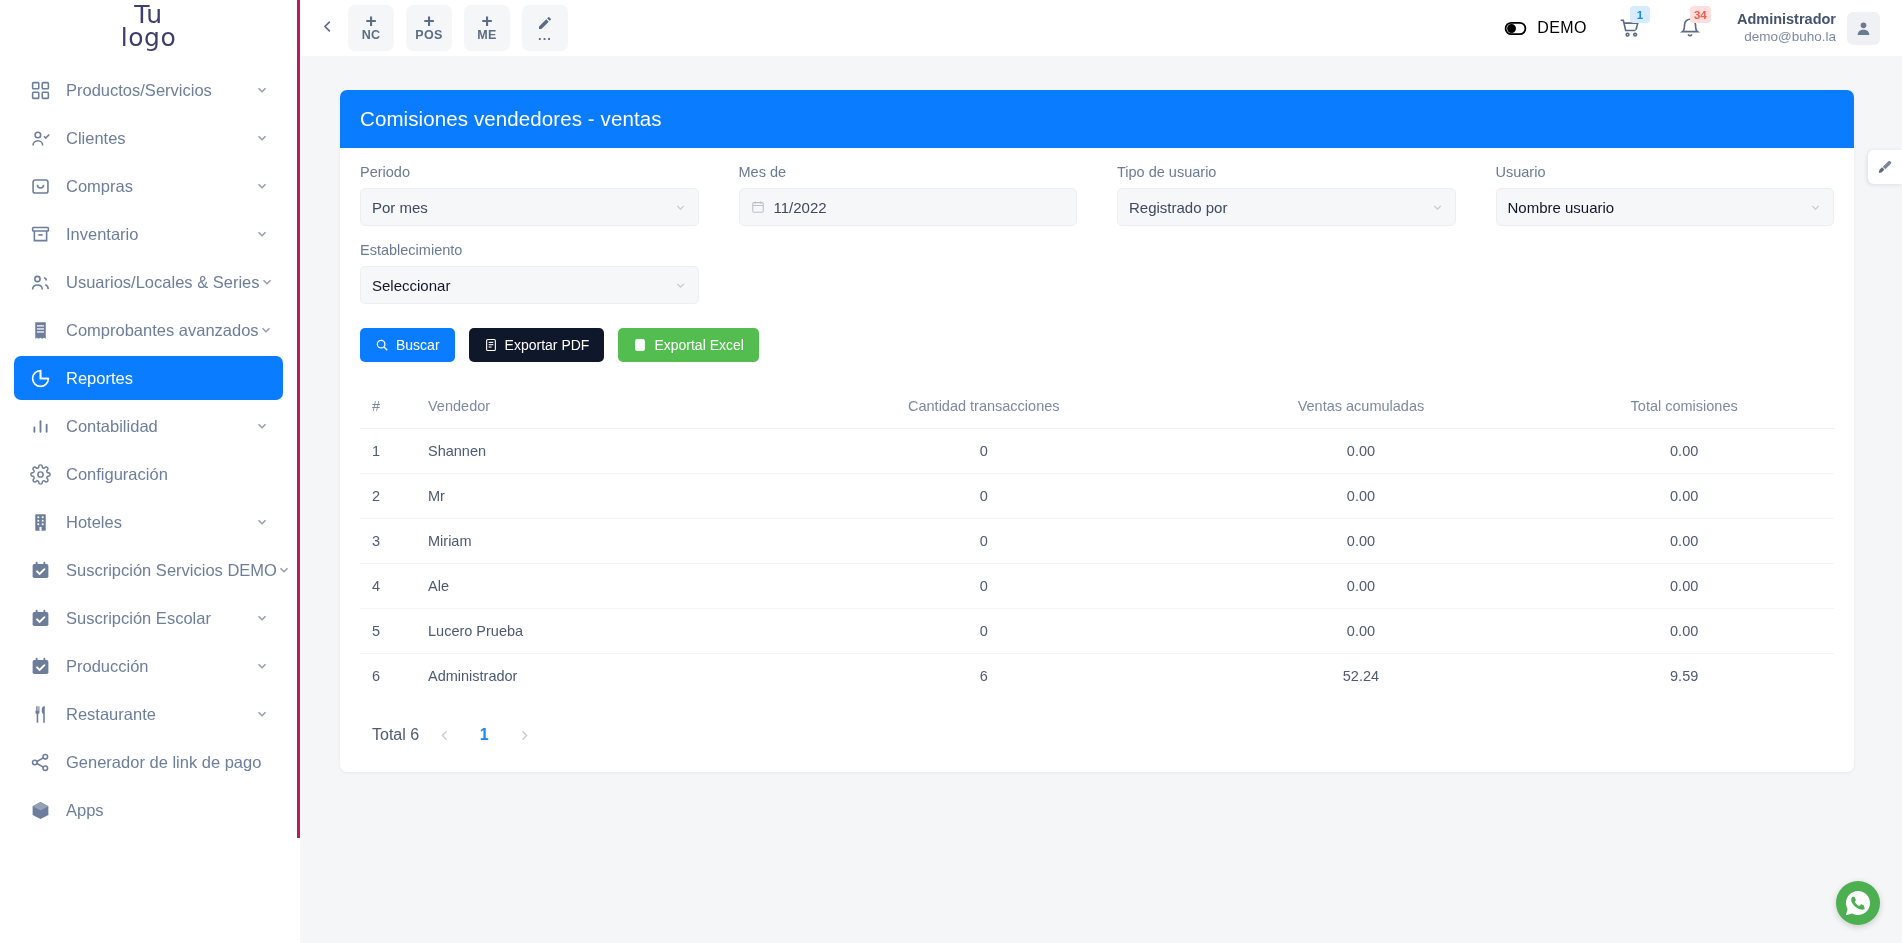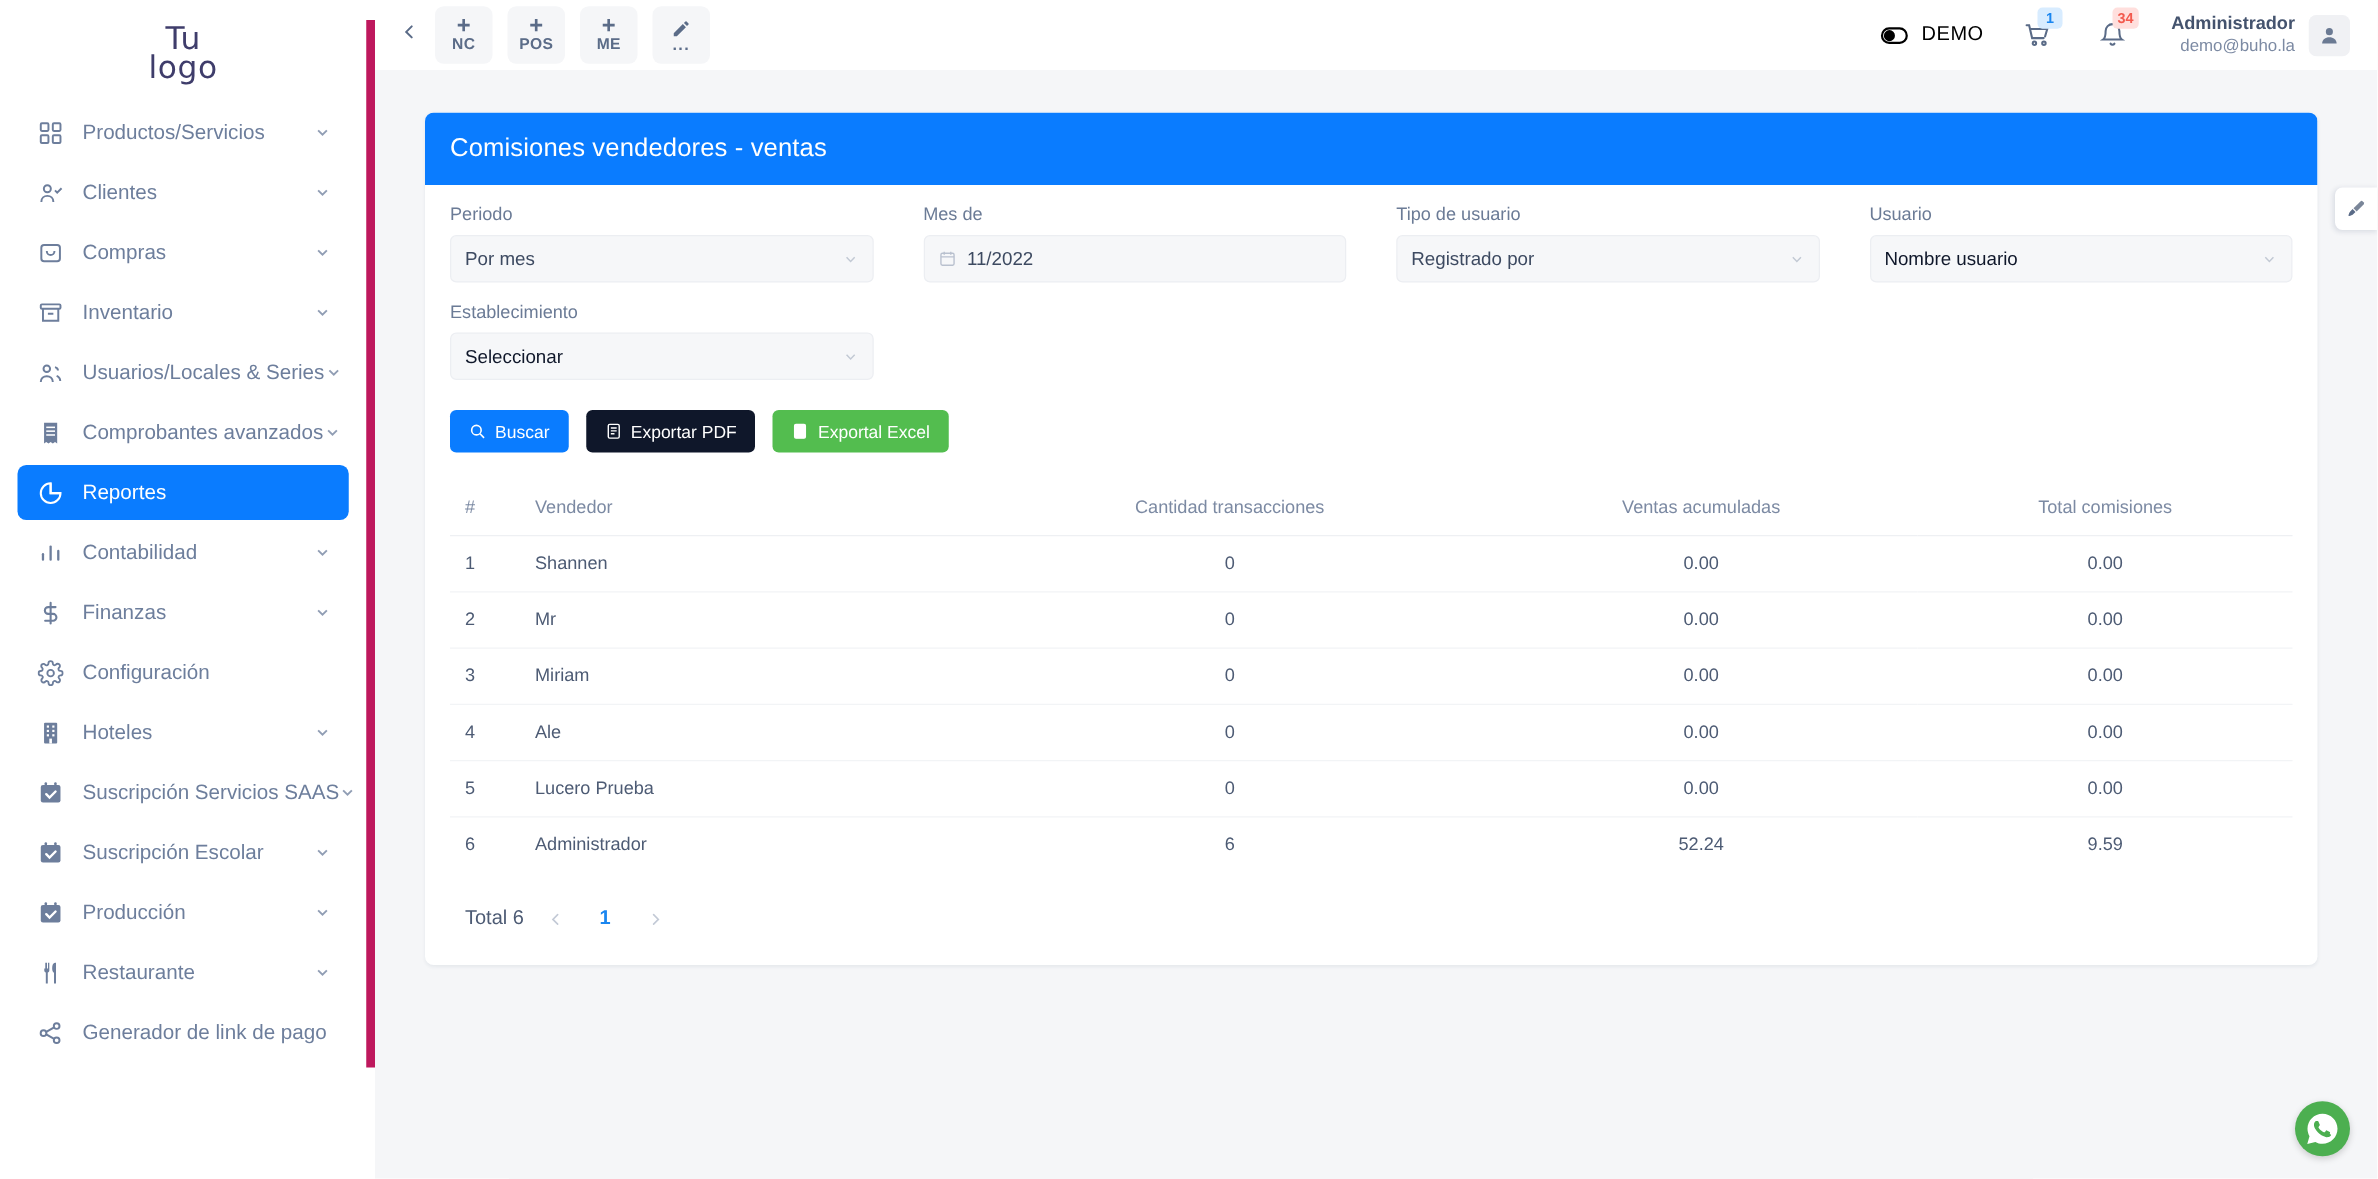--- a/index.html
+++ b/index.html
@@ -11,25 +11,24 @@
     background: #ffffff;
     color: #5a6b87;
   }
   .app { display: flex; width: 1902px; height: 943px; position: relative; }
 
   
   .sidebar {
     width: 300px;
     height: 838px;
     background: #ffffff;
-    border-right: 7px solid #be185d;
+    border-right: 3px solid #be185d;
     flex: 0 0 300px;
     overflow: hidden;
     position: relative;
-    margin-top: 16px;
   }
   .logo-wrap {
     height: 56px;
     display: flex;
     align-items: center;
     justify-content: center;
   }
   .logo {
     font-family: "DejaVu Sans", sans-serif;
     font-size: 25px;
@@ -439,34 +438,20 @@
             </svg>
           </span>
         <span class="lbl">Contabilidad</span>
         <span class="chev">
             <svg viewBox="0 0 24 24" fill="none" stroke="currentColor" stroke-width="2.6">
               <polyline points="6 9 12 15 18 9"></polyline>
             </svg>
           </span>
       </div>
 
-      <div class="nav-item">
-        <span class="ic">
-            <svg viewBox="0 0 24 24" fill="none" stroke="currentColor" stroke-width="1.9" stroke-linecap="round">
-              <line x1="12" y1="2.5" x2="12" y2="21.5"></line>
-              <path d="M16.5 6.5H9.8a3.1 3.1 0 0 0 0 6.2h4.4a3.1 3.1 0 0 1 0 6.2H7"></path>
-            </svg>
-          </span>
-        <span class="lbl">Finanzas</span>
-        <span class="chev">
-            <svg viewBox="0 0 24 24" fill="none" stroke="currentColor" stroke-width="2.6">
-              <polyline points="6 9 12 15 18 9"></polyline>
-            </svg>
-          </span>
-      </div>
 
       <div class="nav-item">
         <span class="ic">
             <svg viewBox="0 0 24 24" fill="none" stroke="currentColor" stroke-width="1.7">
               <circle cx="12" cy="12" r="3"></circle>
               <path d="M19.4 15a1.6 1.6 0 0 0 .3 1.8l.1.1a2 2 0 1 1-2.8 2.8l-.1-.1a1.6 1.6 0 0 0-1.8-.3 1.6 1.6 0 0 0-1 1.5V21a2 2 0 0 1-4 0v-.1A1.6 1.6 0 0 0 9 19.4a1.6 1.6 0 0 0-1.8.3l-.1.1a2 2 0 1 1-2.8-2.8l.1-.1a1.6 1.6 0 0 0 .3-1.8 1.6 1.6 0 0 0-1.5-1H3a2 2 0 0 1 0-4h.1A1.6 1.6 0 0 0 4.6 9a1.6 1.6 0 0 0-.3-1.8l-.1-.1a2 2 0 1 1 2.8-2.8l.1.1a1.6 1.6 0 0 0 1.8.3H9a1.6 1.6 0 0 0 1-1.5V3a2 2 0 0 1 4 0v.1a1.6 1.6 0 0 0 1 1.5 1.6 1.6 0 0 0 1.8-.3l.1-.1a2 2 0 1 1 2.8 2.8l-.1.1a1.6 1.6 0 0 0-.3 1.8V9a1.6 1.6 0 0 0 1.5 1H21a2 2 0 0 1 0 4h-.1a1.6 1.6 0 0 0-1.5 1z"></path>
             </svg>
           </span>
         <span class="lbl">Configuración</span>
       </div>
@@ -494,21 +479,21 @@
 
       <div class="nav-item">
         <span class="ic">
             <svg viewBox="0 0 24 24" fill="currentColor">
               <rect x="3" y="4.5" width="18" height="16" rx="2"></rect>
               <rect x="6.5" y="2" width="2.2" height="4.5" rx="1"></rect>
               <rect x="15.3" y="2" width="2.2" height="4.5" rx="1"></rect>
               <polyline points="8 13 11 16 16.5 10.5" fill="none" stroke="#fff" stroke-width="2.2" stroke-linecap="round"></polyline>
             </svg>
           </span>
-        <span class="lbl">Suscripción Servicios SAAS</span>
+        <span class="lbl">Suscripción Servicios DEMO</span>
         <span class="chev">
             <svg viewBox="0 0 24 24" fill="none" stroke="currentColor" stroke-width="2.6">
               <polyline points="6 9 12 15 18 9"></polyline>
             </svg>
           </span>
       </div>
 
       <div class="nav-item">
         <span class="ic">
             <svg viewBox="0 0 24 24" fill="currentColor">

